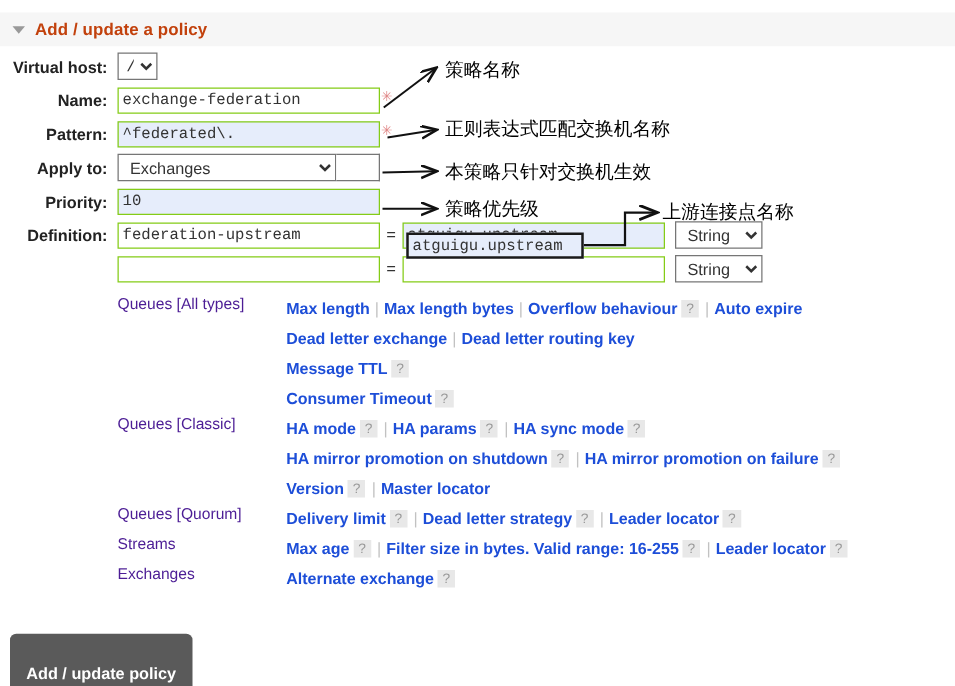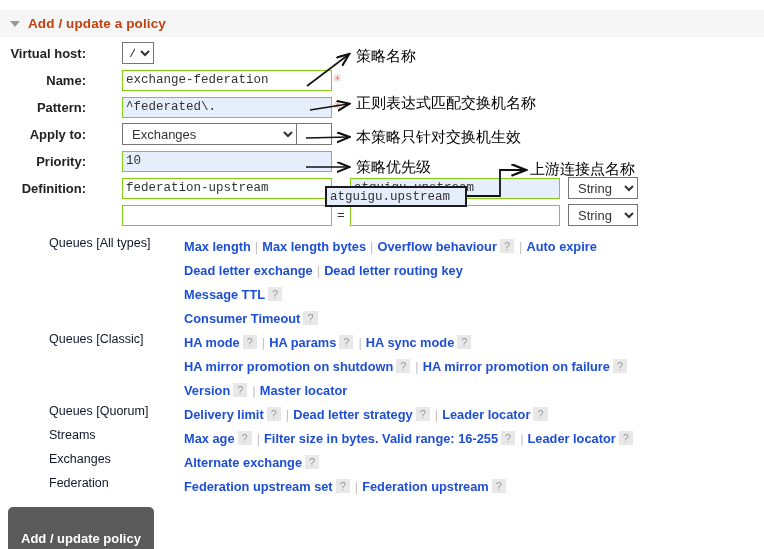--- a/index.html
+++ b/index.html
@@ -49,21 +49,20 @@
     position: absolute;
     left: 0;
     top: 42px;
     width: 764px;
   }
   .frow {
     display: flex;
     align-items: center;
     margin-bottom: 5px;
     height: 22px;
-    gap: 28px;
   }
   .flabel {
     width: 94px;
     text-align: right;
     padding-right: 8px;
     font-weight: bold;
     font-size: 13px;
     color: #222222;
     box-sizing: border-box;
     flex: none;
@@ -140,23 +139,23 @@
   }
   .opt-row {
     display: flex;
     align-items: flex-start;
     margin-bottom: 3px;
   }
   .opt-cat {
     width: 127px;
     padding-right: 8px;
     text-align: left;
-    padding-left: 49px;
+    padding-left: 94px;
     box-sizing: content-box;
-    color: #0f172a;
+    color: #4c1d95;
     font-size: 12.5px;
     flex: none;
     white-space: nowrap;
   }
   .opt-cat.blank { color: transparent; }
   .opt-links {
     flex: 1;
     line-height: 21px;
     white-space: nowrap;
   }
@@ -342,24 +341,20 @@
       <div class="opt-links"><span class="olink">Delivery limit</span><span class="help">?</span><span class="sep">|</span><span class="olink">Dead letter strategy</span><span class="help">?</span><span class="sep">|</span><span class="olink">Leader locator</span><span class="help">?</span></div>
     </div>
     <div class="opt-row">
       <div class="opt-cat">Streams</div>
       <div class="opt-links"><span class="olink">Max age</span><span class="help">?</span><span class="sep">|</span><span class="olink">Filter size in bytes. Valid range: 16-255</span><span class="help">?</span><span class="sep">|</span><span class="olink">Leader locator</span><span class="help">?</span></div>
     </div>
     <div class="opt-row">
       <div class="opt-cat">Exchanges</div>
       <div class="opt-links"><span class="olink">Alternate exchange</span><span class="help">?</span></div>
     </div>
-    <div class="opt-row">
-      <div class="opt-cat">Federation</div>
-      <div class="opt-links"><span class="olink">Federation upstream set</span><span class="help">?</span><span class="sep">|</span><span class="olink">Federation upstream</span><span class="help">?</span></div>
-    </div>
   </div>
 
 <button class="submit-btn">Add / update policy</button>
 
 <div class="anno-layer">
   <svg width="764" height="549" style="position:absolute;left:0;top:0;">
     <defs>
       <marker id="ah" markerWidth="9" markerHeight="9" refX="7" refY="3.2" orient="auto">
         <path d="M0,0 L8,3.2 L0,6.4" fill="none" stroke="#111111" stroke-width="1.3"></path>
       </marker>

